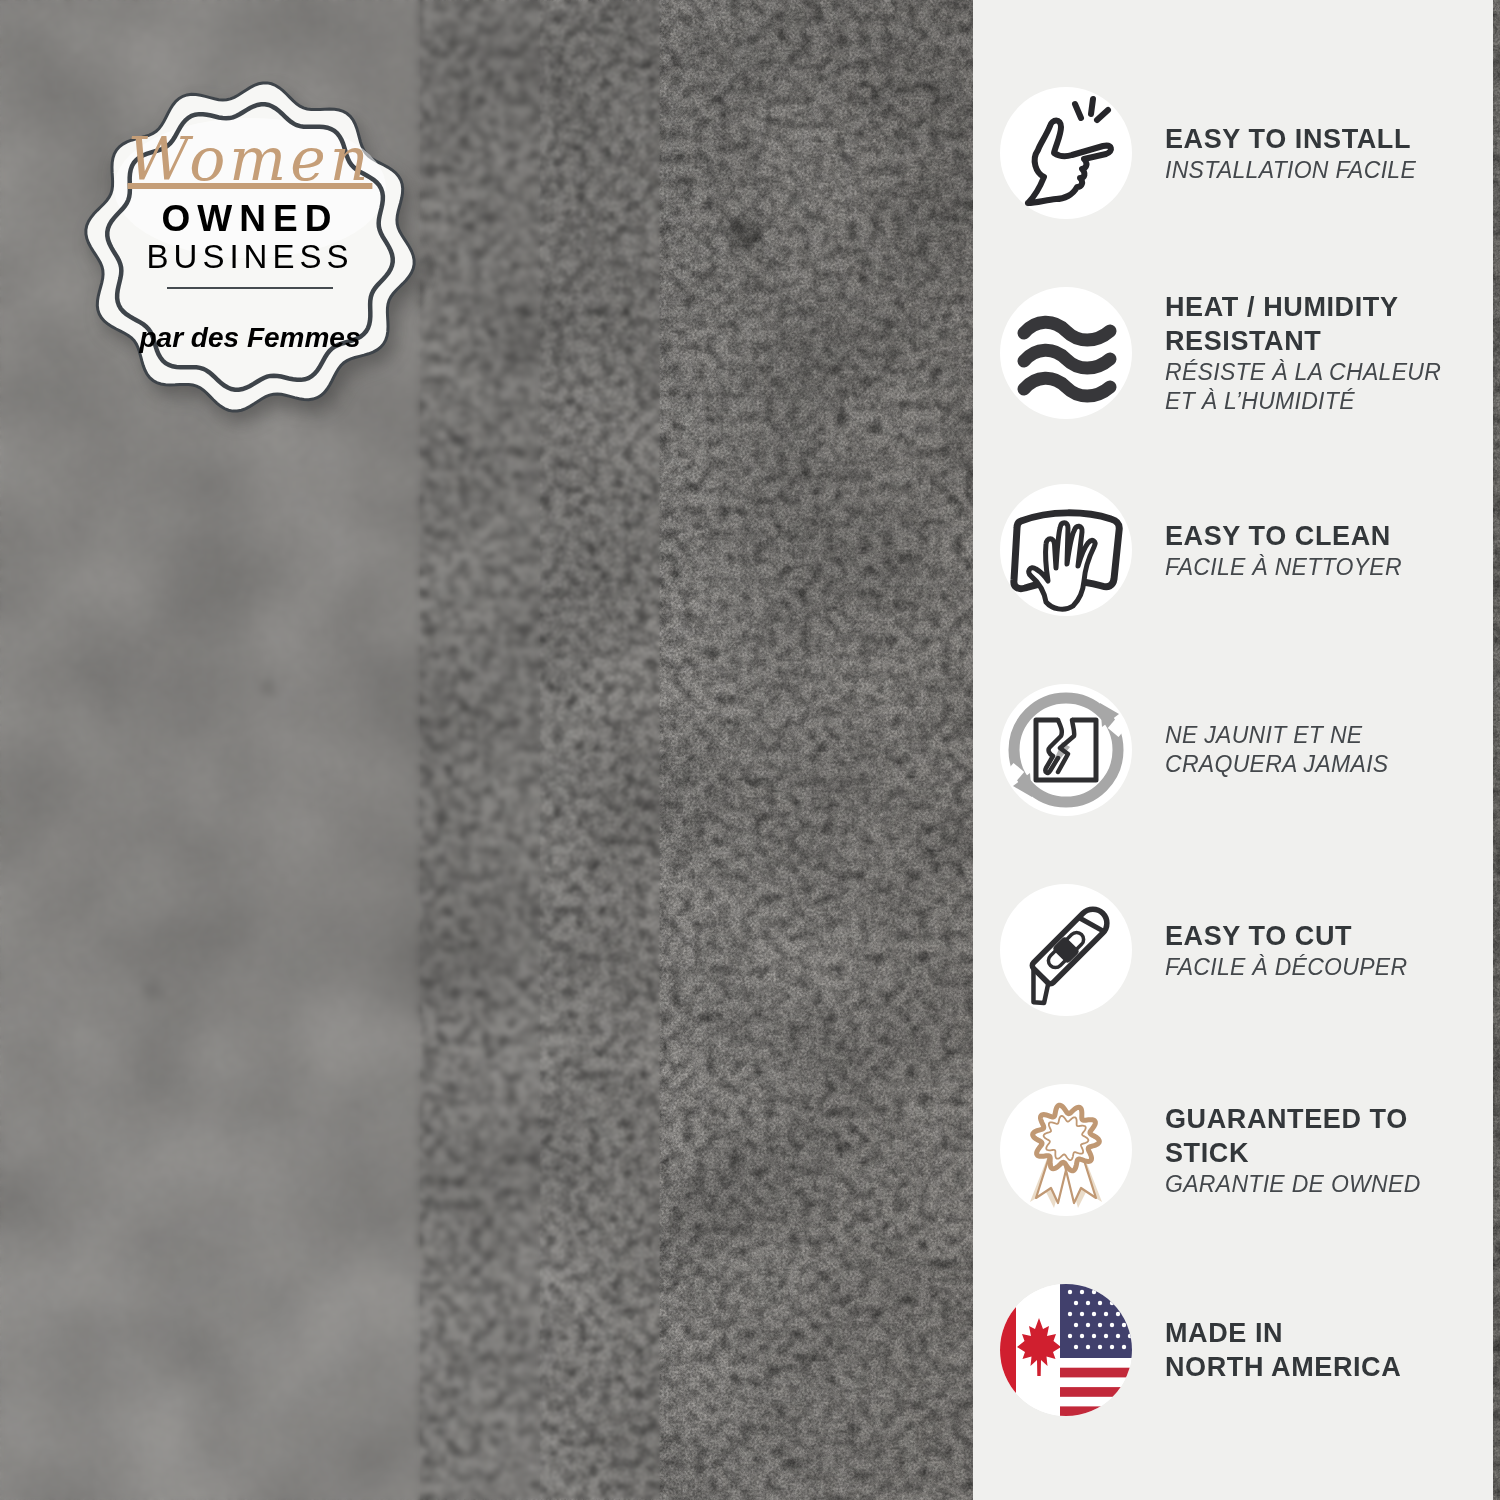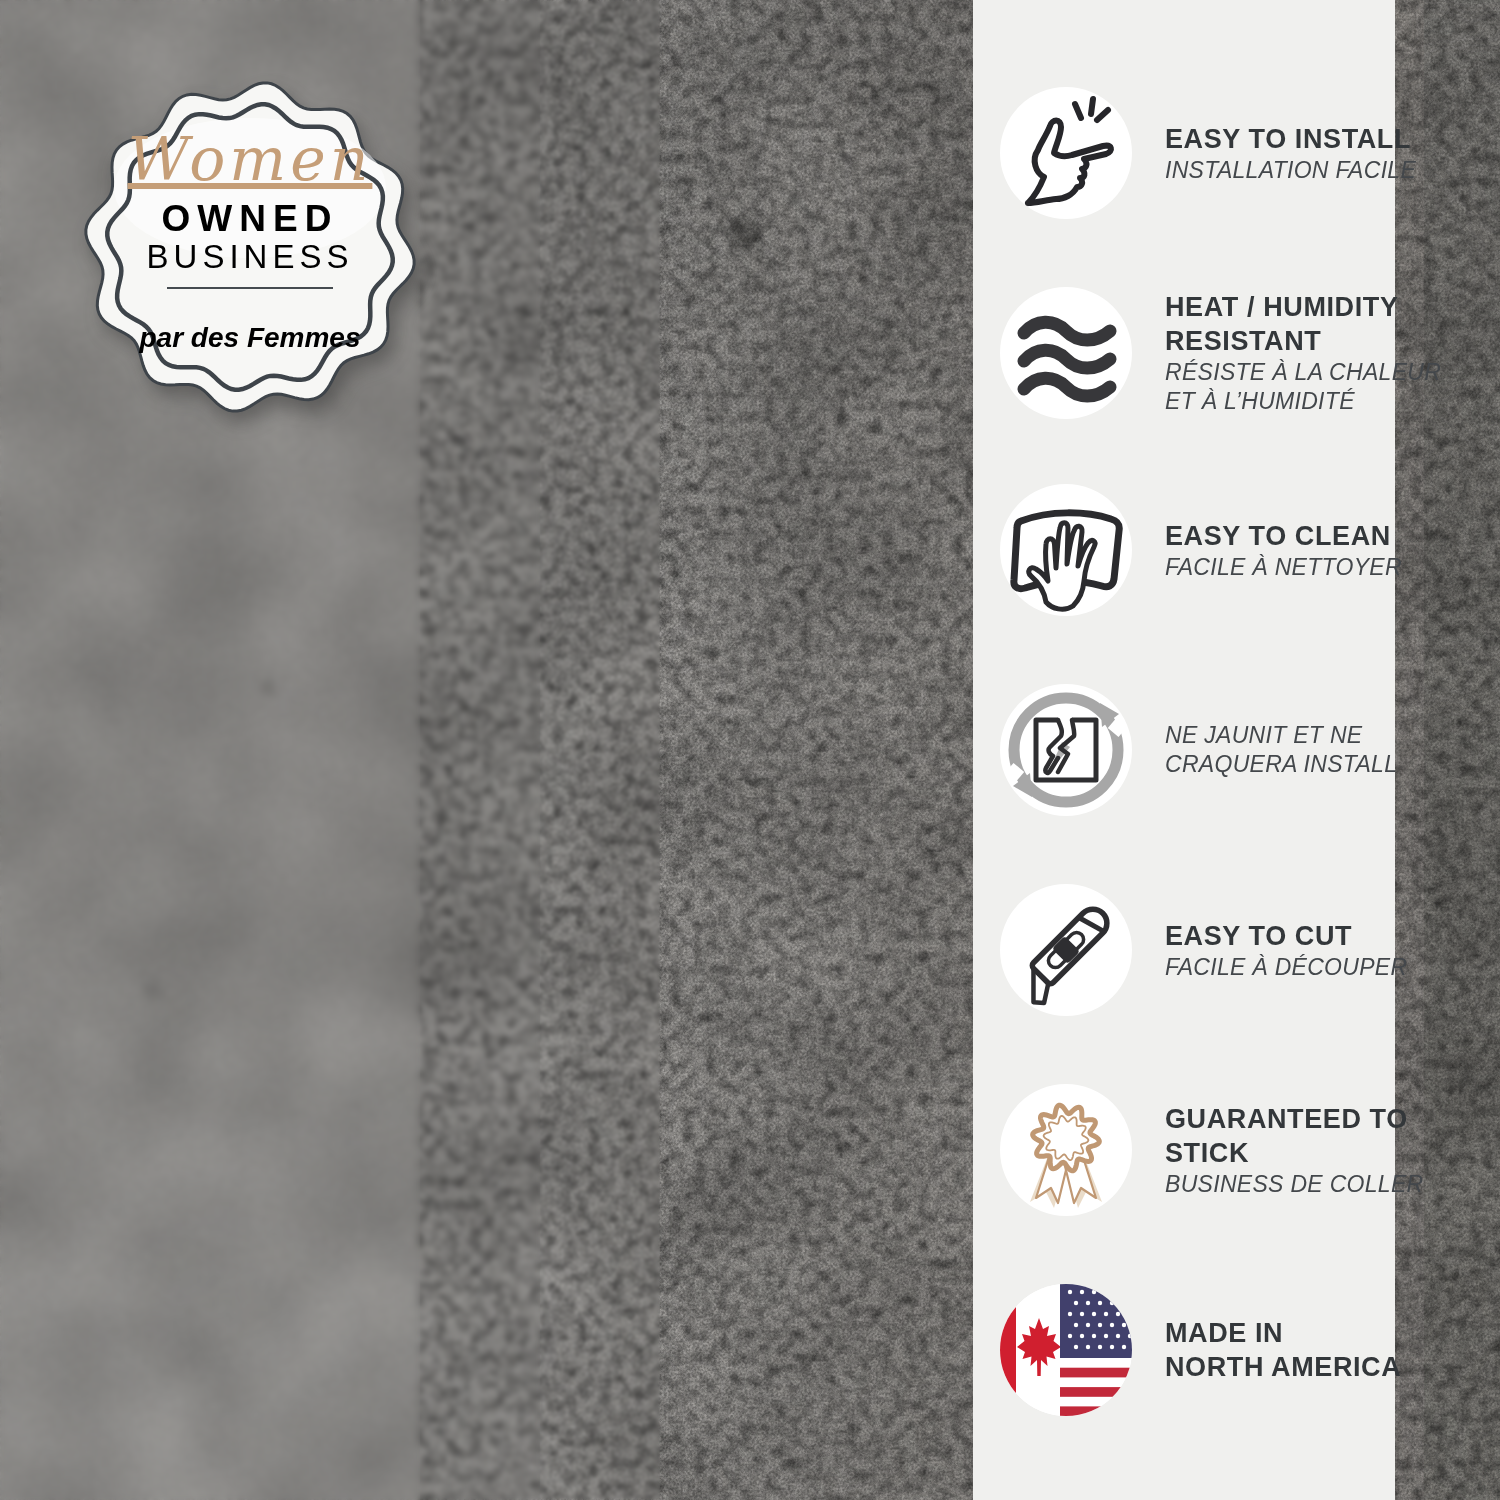--- a/index.html
+++ b/index.html
@@ -25,21 +25,21 @@
              filter:drop-shadow(6px 10px 9px rgba(35,35,35,.38));}
   .badge .bt{position:absolute;left:0;width:100%;text-align:center;color:#000000;}
   .b-women{top:44px;font-family:"DejaVu Serif",serif;font-style:italic;font-weight:400;
            font-size:60px;letter-spacing:4px;line-height:70px;}
   .b-owned{top:119px;font-size:37px;font-weight:700;letter-spacing:7px;line-height:40px;color:#24292e;}
   .b-business{top:158px;font-size:33px;font-weight:400;letter-spacing:5px;line-height:38px;color:#383d42;}
   .b-line{position:absolute;top:207px;left:84px;width:166px;height:2px;background:#454b50;}
   .b-fr1{top:212px;font-style:italic;font-weight:700;font-size:28px;line-height:31px;color:#2f343a;}
   .b-fr2{top:242px;font-style:italic;font-weight:700;font-size:28px;line-height:31px;color:#2f343a;}
   
-  .panel{position:absolute;top:0;left:973px;width:422px;height:1500px;background:#f0f0ee;}
+  .panel{position:absolute;top:0;left:973px;width:520px;height:1500px;background:#f0f0ee;}
   .feature{position:absolute;left:27px;height:132px;display:flex;align-items:center;gap:33px;}
   .ficon{width:132px;height:132px;flex:0 0 132px;overflow:visible;}
   .flagwrap{width:132px;height:132px;flex:0 0 132px;border-radius:50%;overflow:hidden;background:#fff;}
   .ftext{width:258px;}
   .ftitle span{display:block;white-space:nowrap;font-size:27px;font-weight:700;
                letter-spacing:.6px;line-height:34px;color:#33373a;}
   .fsub{margin-top:0;}
   .fsub span{display:block;white-space:nowrap;font-size:23px;font-style:italic;
              letter-spacing:.3px;line-height:29px;color:#43474b;}
 </style>
@@ -206,21 +206,21 @@
         <path d="M58,36 H36 V96 H96 V36 H72" fill="#fff" stroke="#2e2e30" stroke-width="5" stroke-linejoin="round"></path>
         <polygon points="62,58 70,63 56,80 54,76" fill="#b0b0b0"></polygon>
         <g fill="none" stroke="#2e2e30" stroke-width="4.5" stroke-linejoin="round" stroke-linecap="round">
           <path d="M58,36 C61,43 63,47 61,52 L50,63 C47,66 49,70 53,72 L46,84 C44,88 48,91 50,87 L58,74"></path>
           <path d="M72,36 C73,43 75,48 74,52 L60,64 L68,70 L58,88"></path>
         </g>
       </svg>
       <div class="ftext">
         <div class="fsub">
           <span>NE JAUNIT ET NE</span>
-          <span>CRAQUERA INSTALL</span>
+          <span>CRAQUERA JAMAIS</span>
         </div>
       </div>
     </div>
 
     <div class="feature" style="top:884px">
       <svg class="ficon" viewBox="0 0 132 132">
         <circle cx="66" cy="66" r="66" fill="#fff"></circle>
         <g transform="rotate(-45 66 66)">
           <path d="M30,56 L6,80 L13,88 L30,77 Z" fill="#fff" stroke="#2e2e31" stroke-width="4.5" stroke-linejoin="round"></path>
           <path d="M34,52 H104 A14,14 0 0 1 118,66 A14,14 0 0 1 104,80 H34 A4,4 0 0 1 30,76 V56 A4,4 0 0 1 34,52 Z" fill="#fff" stroke="#2e2e31" stroke-width="5.5" stroke-linejoin="round"></path>
@@ -250,21 +250,21 @@
         <polygon points="82,70 96,114 81,104 74,119 64,78" fill="#fff" stroke="#c09873" stroke-width="2.2" stroke-linejoin="round"></polygon>
         <path fill="#fff" stroke="#c09873" stroke-width="5" d="M97.16,54.00L98.10,54.84L98.80,55.72L99.22,56.61L99.32,57.50L99.09,58.36L98.54,59.15L97.72,59.88L96.66,60.52L95.43,61.07L94.11,61.53L92.79,61.93L91.53,62.29L90.41,62.64L89.49,63.02L88.80,63.45L88.38,63.97L88.23,64.60L88.32,65.37L88.62,66.28L89.09,67.33L89.65,68.49L90.23,69.74L90.77,71.03L91.21,72.31L91.47,73.54L91.52,74.67L91.34,75.64L90.89,76.42L90.21,76.97L89.30,77.30L88.20,77.40L86.97,77.29L85.66,77.02L84.32,76.62L83.01,76.16L81.78,75.72L80.67,75.34L79.70,75.10L78.90,75.04L78.25,75.22L77.75,75.64L77.37,76.32L77.08,77.24L76.84,78.35L76.61,79.62L76.35,80.97L76.03,82.34L75.63,83.63L75.12,84.78L74.50,85.72L73.78,86.40L72.96,86.77L72.08,86.81L71.15,86.54L70.21,85.98L69.28,85.17L68.37,84.17L67.52,83.07L66.73,81.93L66.00,80.84L65.32,79.89L64.68,79.12L64.06,78.61L63.44,78.37L62.79,78.42L62.08,78.74L61.31,79.31L60.46,80.08L59.53,80.97L58.52,81.91L57.46,82.82L56.37,83.63L55.28,84.26L54.23,84.66L53.25,84.78L52.37,84.60L51.63,84.12L51.04,83.36L50.61,82.35L50.33,81.14L50.19,79.81L50.15,78.41L50.18,77.02L50.22,75.72L50.24,74.54L50.17,73.55L49.97,72.77L49.61,72.21L49.05,71.86L48.29,71.71L47.33,71.72L46.19,71.84L44.91,72.01L43.55,72.18L42.15,72.30L40.79,72.31L39.54,72.19L38.46,71.89L37.59,71.41L36.99,70.75L36.67,69.92L36.64,68.96L36.89,67.89L37.37,66.75L38.04,65.58L38.83,64.43L39.66,63.33L40.47,62.29L41.17,61.35L41.70,60.51L42.00,59.76L42.03,59.09L41.79,58.49L41.26,57.92L40.48,57.36L39.49,56.79L38.35,56.18L37.15,55.51L35.95,54.79L34.84,54.00L33.90,53.16L33.20,52.28L32.78,51.39L32.68,50.50L32.91,49.64L33.46,48.85L34.28,48.12L35.34,47.48L36.57,46.93L37.89,46.47L39.21,46.07L40.47,45.71L41.59,45.36L42.51,44.98L43.20,44.55L43.62,44.03L43.77,43.40L43.68,42.63L43.38,41.72L42.91,40.67L42.35,39.51L41.77,38.26L41.23,36.97L40.79,35.69L40.53,34.46L40.48,33.33L40.66,32.36L41.11,31.58L41.79,31.03L42.70,30.70L43.80,30.60L45.03,30.71L46.34,30.98L47.68,31.38L48.99,31.84L50.22,32.28L51.33,32.66L52.30,32.90L53.10,32.96L53.75,32.78L54.25,32.36L54.63,31.68L54.92,30.76L55.16,29.65L55.39,28.38L55.65,27.03L55.97,25.66L56.37,24.37L56.88,23.22L57.50,22.28L58.22,21.60L59.04,21.23L59.92,21.19L60.85,21.46L61.79,22.02L62.72,22.83L63.63,23.83L64.48,24.93L65.27,26.07L66.00,27.16L66.68,28.11L67.32,28.88L67.94,29.39L68.56,29.63L69.21,29.58L69.92,29.26L70.69,28.69L71.54,27.92L72.47,27.03L73.48,26.09L74.54,25.18L75.63,24.37L76.72,23.74L77.77,23.34L78.75,23.22L79.63,23.40L80.37,23.88L80.96,24.64L81.39,25.65L81.67,26.86L81.81,28.19L81.85,29.59L81.82,30.98L81.78,32.28L81.76,33.46L81.83,34.45L82.03,35.23L82.39,35.79L82.95,36.14L83.71,36.29L84.67,36.28L85.81,36.16L87.09,35.99L88.45,35.82L89.85,35.70L91.21,35.69L92.46,35.81L93.54,36.11L94.41,36.59L95.01,37.25L95.33,38.08L95.36,39.04L95.11,40.11L94.63,41.25L93.96,42.42L93.17,43.57L92.34,44.67L91.53,45.71L90.83,46.65L90.30,47.49L90.00,48.24L89.97,48.91L90.21,49.51L90.74,50.08L91.52,50.64L92.51,51.21L93.65,51.82L94.85,52.49L96.05,53.21L97.16,54.00Z"></path>
         <path fill="none" stroke="#c09873" stroke-width="1.8" d="M86.94,54.00L87.56,54.56L88.03,55.15L88.31,55.76L88.38,56.35L88.22,56.93L87.86,57.46L87.31,57.95L86.60,58.38L85.78,58.75L84.90,59.07L84.02,59.34L83.18,59.58L82.43,59.82L81.81,60.07L81.36,60.36L81.07,60.71L80.97,61.14L81.03,61.66L81.23,62.27L81.54,62.97L81.91,63.75L82.29,64.58L82.65,65.45L82.94,66.31L83.11,67.13L83.15,67.88L83.02,68.53L82.72,69.05L82.26,69.43L81.65,69.65L80.92,69.72L80.09,69.65L79.21,69.47L78.32,69.21L77.44,68.91L76.62,68.61L75.87,68.36L75.23,68.21L74.68,68.17L74.25,68.29L73.91,68.57L73.66,69.03L73.46,69.64L73.30,70.39L73.14,71.24L72.96,72.14L72.75,73.05L72.47,73.91L72.13,74.68L71.71,75.31L71.22,75.76L70.68,76.01L70.08,76.04L69.46,75.86L68.83,75.49L68.20,74.95L67.60,74.28L67.02,73.54L66.49,72.79L66.00,72.06L65.54,71.42L65.11,70.91L64.70,70.57L64.28,70.41L63.84,70.44L63.36,70.66L62.84,71.04L62.27,71.55L61.64,72.14L60.97,72.77L60.26,73.38L59.53,73.91L58.80,74.33L58.09,74.60L57.44,74.68L56.85,74.55L56.35,74.23L55.95,73.72L55.66,73.04L55.47,72.24L55.37,71.35L55.34,70.41L55.36,69.49L55.38,68.61L55.39,67.83L55.34,67.16L55.21,66.64L54.96,66.26L54.58,66.03L54.07,65.93L53.43,65.93L52.67,66.00L51.81,66.12L50.90,66.23L49.97,66.30L49.06,66.31L48.22,66.22L47.50,66.02L46.92,65.69L46.52,65.25L46.30,64.70L46.28,64.05L46.44,63.33L46.76,62.57L47.20,61.79L47.73,61.01L48.29,60.27L48.82,59.58L49.29,58.95L49.64,58.38L49.84,57.88L49.86,57.43L49.69,57.02L49.34,56.64L48.82,56.26L48.16,55.88L47.40,55.46L46.60,55.02L45.80,54.53L45.06,54.00L44.44,53.44L43.97,52.85L43.69,52.24L43.62,51.65L43.78,51.07L44.14,50.54L44.69,50.05L45.40,49.62L46.22,49.25L47.10,48.93L47.98,48.66L48.82,48.42L49.57,48.18L50.19,47.93L50.64,47.64L50.93,47.29L51.03,46.86L50.97,46.34L50.77,45.73L50.46,45.03L50.09,44.25L49.71,43.42L49.35,42.55L49.06,41.69L48.89,40.87L48.85,40.12L48.98,39.47L49.28,38.95L49.74,38.57L50.35,38.35L51.08,38.28L51.91,38.35L52.79,38.53L53.68,38.79L54.56,39.09L55.38,39.39L56.13,39.64L56.77,39.79L57.32,39.83L57.75,39.71L58.09,39.43L58.34,38.97L58.54,38.36L58.70,37.61L58.86,36.76L59.04,35.86L59.25,34.95L59.53,34.09L59.87,33.32L60.29,32.69L60.78,32.24L61.32,31.99L61.92,31.96L62.54,32.14L63.17,32.51L63.80,33.05L64.40,33.72L64.98,34.46L65.51,35.21L66.00,35.94L66.46,36.58L66.89,37.09L67.30,37.43L67.72,37.59L68.16,37.56L68.64,37.34L69.16,36.96L69.73,36.45L70.36,35.86L71.03,35.23L71.74,34.62L72.47,34.09L73.20,33.67L73.91,33.40L74.56,33.32L75.15,33.45L75.65,33.77L76.05,34.28L76.34,34.96L76.53,35.76L76.63,36.65L76.66,37.59L76.64,38.51L76.62,39.39L76.61,40.17L76.66,40.84L76.79,41.36L77.04,41.74L77.42,41.97L77.93,42.07L78.57,42.07L79.33,42.00L80.19,41.88L81.10,41.77L82.03,41.70L82.94,41.69L83.78,41.78L84.50,41.98L85.08,42.31L85.48,42.75L85.70,43.30L85.72,43.95L85.56,44.67L85.24,45.43L84.80,46.21L84.27,46.99L83.71,47.73L83.18,48.42L82.71,49.05L82.36,49.62L82.16,50.12L82.14,50.57L82.31,50.98L82.66,51.36L83.18,51.74L83.84,52.12L84.60,52.54L85.40,52.98L86.20,53.47L86.94,54.00Z"></path>
       </svg>
       <div class="ftext">
         <div class="ftitle">
           <span>GUARANTEED TO</span>
           <span>STICK</span>
         </div>
         <div class="fsub">
-          <span>BUSINESS DE COLLER</span>
+          <span>GARANTIE DE OWNED</span>
           <span></span>
         </div>
       </div>
     </div>
 
     <div class="feature" style="top:1284px">
       <div class="flagwrap">
         <svg viewBox="0 0 132 132" width="132" height="132">
           <rect x="0" y="0" width="60" height="132" fill="#fff"></rect>
           <rect x="0" y="0" width="16" height="132" fill="#d01f2f"></rect>

